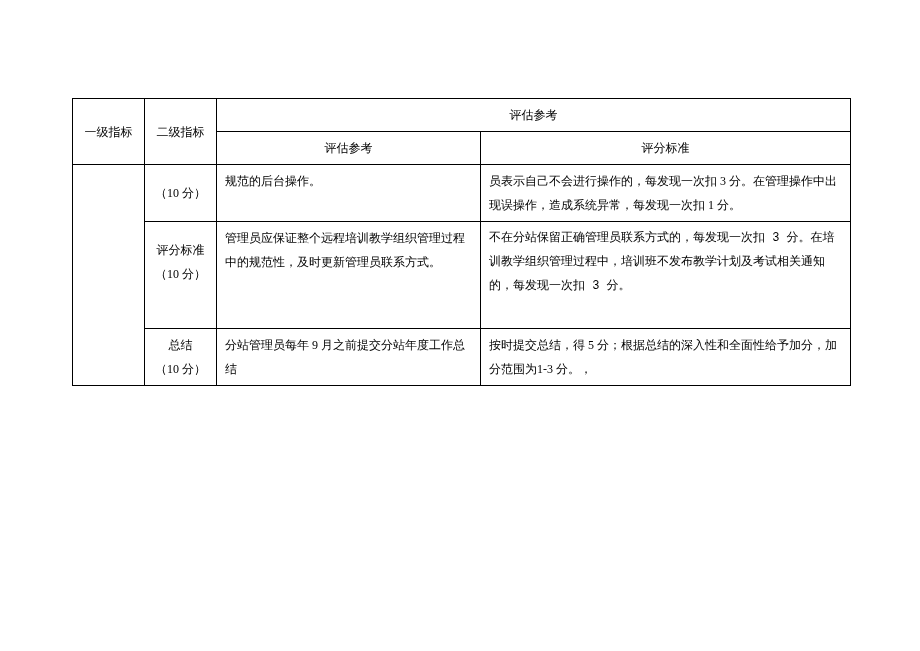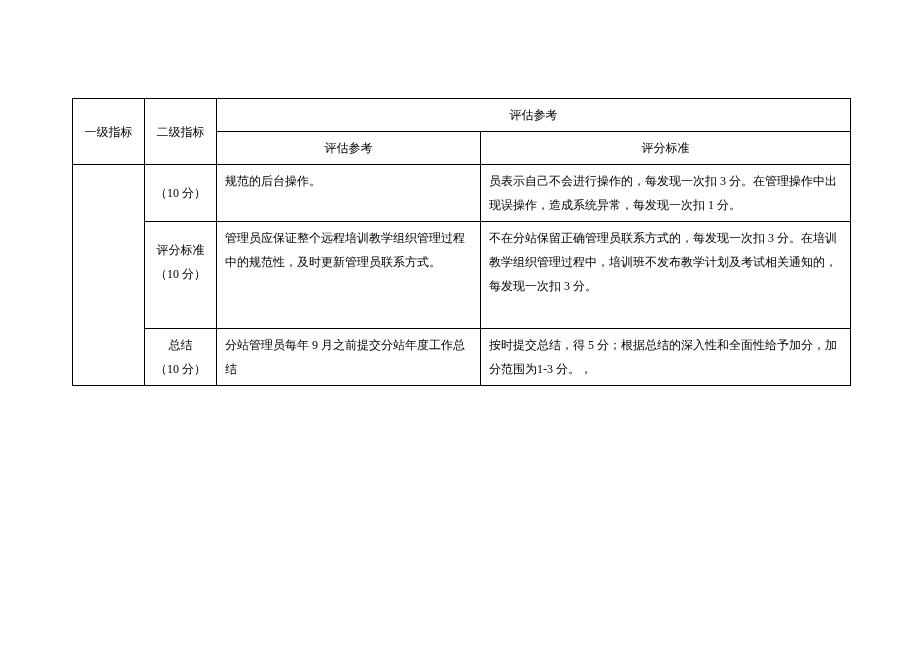--- a/index.html
+++ b/index.html
@@ -65,21 +65,21 @@
       <td>规范的后台操作。</td>
       <td>员表示自己不会进行操作的，每发现一次扣 3 分。在管理操作中出现误操作，造成系统异常，每发现一次扣 1 分。</td>
     </tr>
 
     <tr>
       <td class="center" style="padding-bottom:30px;">
         <div>评分标准</div>
         <div>（10 分）</div>
       </td>
       <td style="padding-bottom:30px;">管理员应保证整个远程培训教学组织管理过程中的规范性，及时更新管理员联系方式。</td>
-      <td style="padding-bottom:30px;">不在分站保留正确管理员联系方式的，每发现一次扣 3 分。在培训教学组织管理过程中，培训班不发布教学计划及考试相关通知的，每发现一次扣 3 分。</td>
+      <td style="padding-bottom:30px;font-family:Liberation Mono, monospace;">不在分站保留正确管理员联系方式的，每发现一次扣 3 分。在培训教学组织管理过程中，培训班不发布教学计划及考试相关通知的，每发现一次扣 3 分。</td>
     </tr>
 
     <tr>
       <td class="center">
         <div>总结</div>
         <div>（10 分）</div>
       </td>
       <td>分站管理员每年 9 月之前提交分站年度工作总结</td>
       <td>按时提交总结，得 5 分；根据总结的深入性和全面性给予加分，加分范围为1-3 分。，</td>
     </tr>

